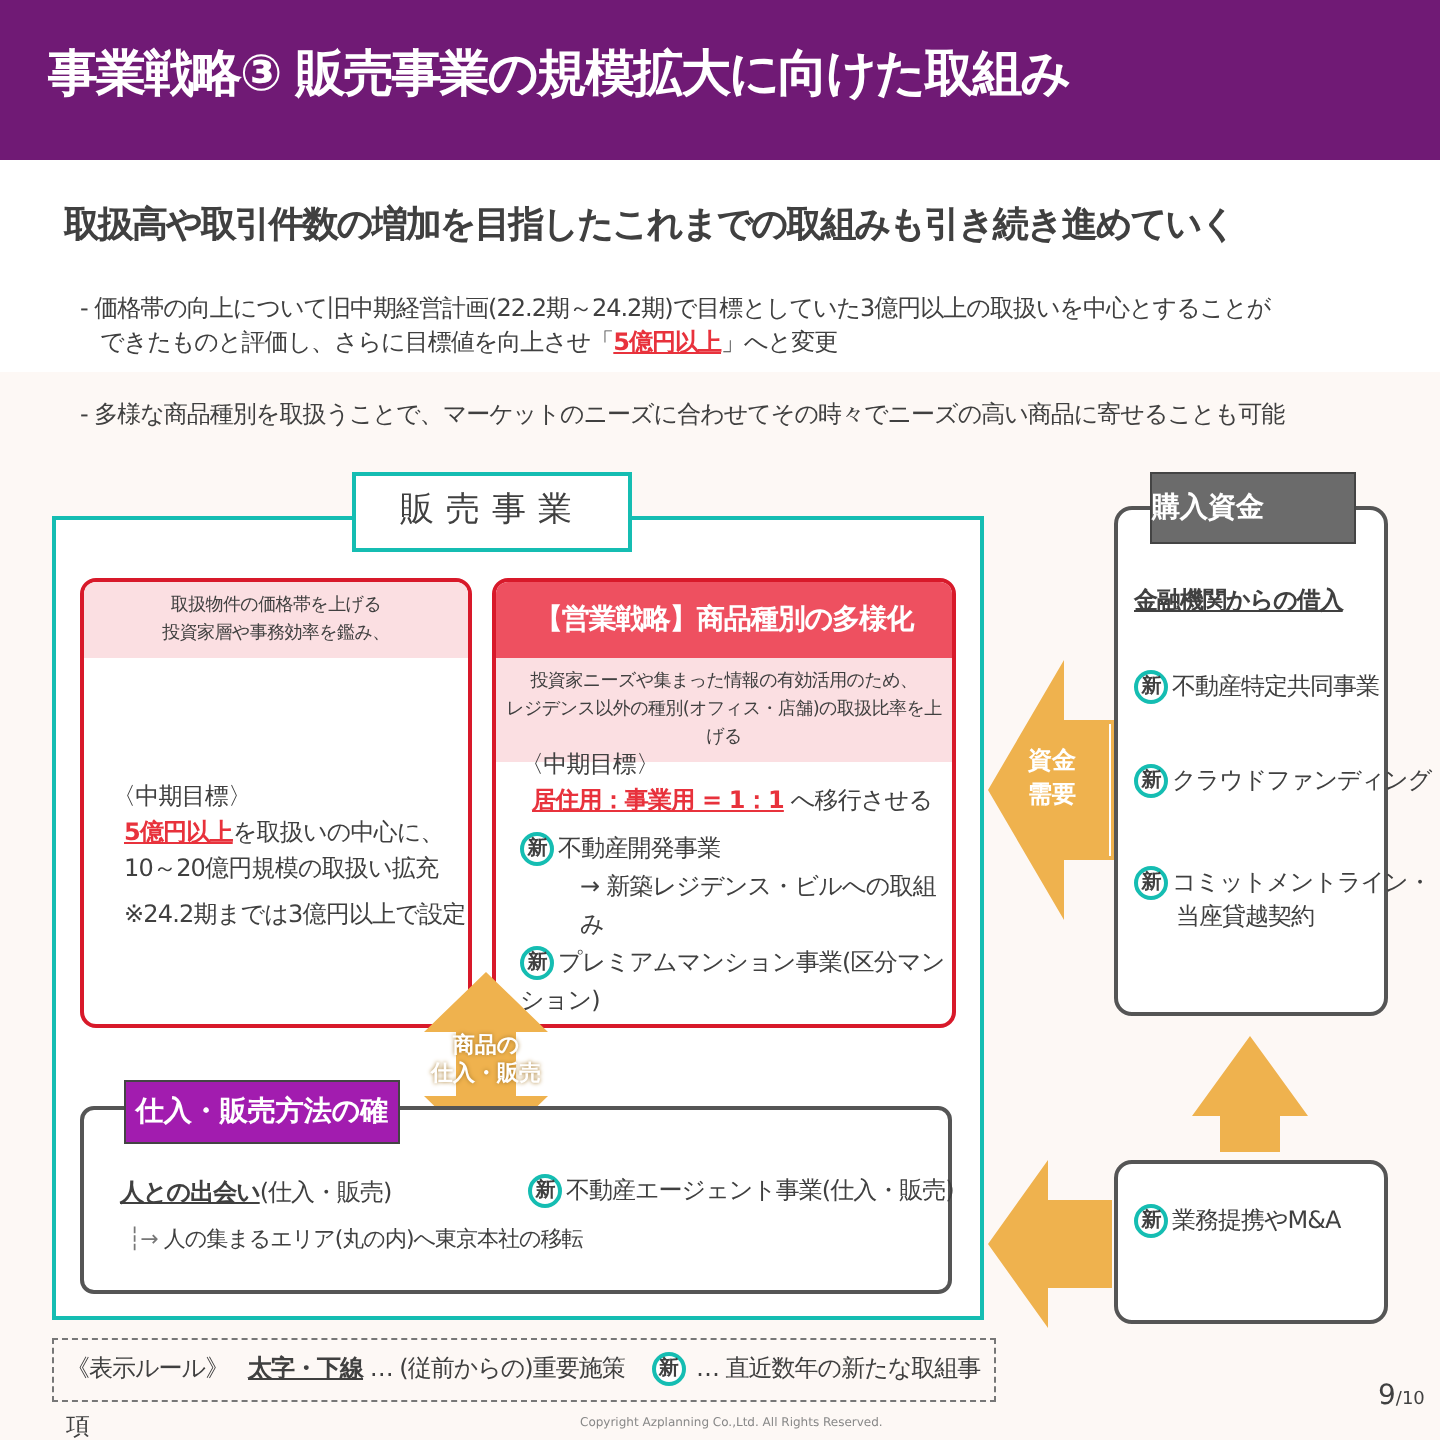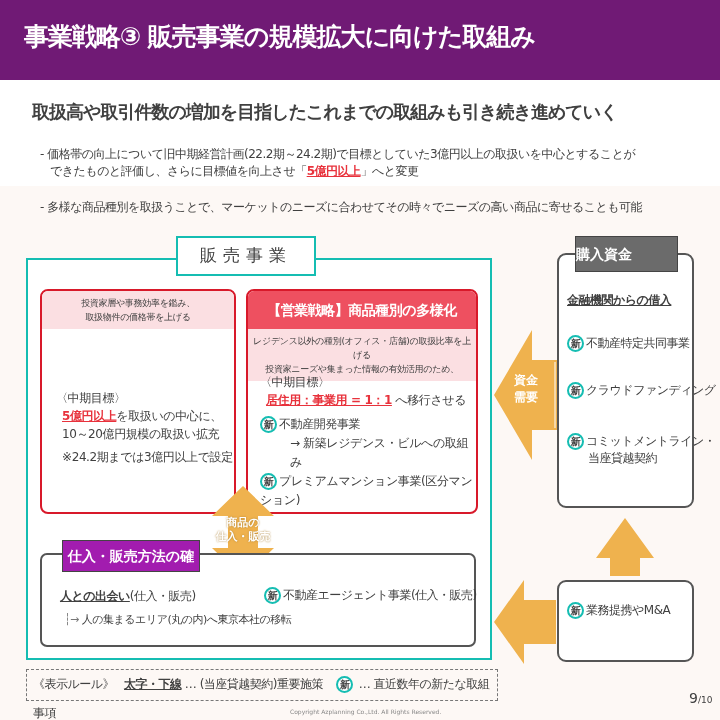--- a/index.html
+++ b/index.html
@@ -43,36 +43,36 @@
   <div>- 価格帯の向上について旧中期経営計画(22.2期～24.2期)で目標としていた3億円以上の取扱いを中心とすることが</div>
   <div style="padding-left:10px;"><span>できたものと評価し、さらに目標値を向上させ「</span><span class="hl-red">5億円以上</span><span>」へと変更</span></div>
 </div>
 <div class="bullet" style="top:199px;">- 多様な商品種別を取扱うことで、マーケットのニーズに合わせてその時々でニーズの高い商品に寄せることも可能</div>
 
 <div class="sales-frame"></div>
 <div class="sales-label">販売事業</div>
 
 <div class="card" style="left:40px;top:289px;width:196px;height:225px;">
   <div class="card-sub">
-    <div>投資家層や事務効率を鑑み、</div>
-      <div>取扱物件の価格帯を上げる</div>
+    <div>取扱物件の価格帯を上げる</div>
+      <div>投資家層や事務効率を鑑み、</div>
   </div>
   <div class="card-txt" style="left:14px;top:98px;">
     <div>〈中期目標〉</div>
     <div style="padding-left:6px;"><span class="hl-red">5億円以上</span><span>を取扱いの中心に、</span></div>
     <div style="padding-left:6px;">10～20億円規模の取扱い拡充</div>
     <div style="padding-left:6px;margin-top:5px;">※24.2期までは3億円以上で設定</div>
   </div>
 </div>
 
 <div class="card" style="left:246px;top:289px;width:232px;height:225px;">
   <div class="card-head">【営業戦略】商品種別の多様化</div>
   <div class="card-sub">
-    <div>レジデンス以外の種別(オフィス・店舗)の取扱比率を上げる</div>
-      <div>投資家ニーズや集まった情報の有効活用のため、</div>
+    <div>投資家ニーズや集まった情報の有効活用のため、</div>
+      <div>レジデンス以外の種別(オフィス・店舗)の取扱比率を上げる</div>
   </div>
   <div class="card-txt" style="left:12px;top:82px;">
     <div>〈中期目標〉</div>
     <div style="padding-left:6px;"><span class="hl-red">居住用：事業用 = 1：1</span> <span>へ移行させる</span></div>
   </div>
   <div class="card-txt" style="left:12px;top:124px;line-height:19px;">
     <div><span class="new-badge">新</span><span>不動産開発事業</span></div>
     <div style="padding-left:30px;">→ 新築レジデンス・ビルへの取組み</div>
     <div><span class="new-badge">新</span><span>プレミアムマンション事業(区分マンション)</span></div>
     <div style="margin-top:3px;"></div>
@@ -125,19 +125,19 @@
 
 <svg class="abs" style="left:494px;top:580px;" width="64" height="84">
   <polygon points="0,42 30,0 30,20 62,20 62,64 30,64 30,84" fill="#efb24e"></polygon>
 </svg>
 <div class="ma-box"></div>
 <div class="fund-item" style="top:602px;"><span class="new-badge">新</span><span>業務提携やM&amp;A</span></div>
 
 <div class="legend">
   <span>《表示ルール》</span>&nbsp;&nbsp;
   <span style="font-weight:bold;text-decoration:underline;">太字・下線</span>
-  <span>… (当座貸越契約)重要施策</span>&nbsp;&nbsp;&nbsp;
+  <span>… (従前からの)重要施策</span>&nbsp;&nbsp;&nbsp;
   <span class="new-badge">新</span>
   <span>… 直近数年の新たな取組事項</span>
 </div>
 
 <div class="page-num"><span>9</span><small>/10</small></div>
 <div class="copyright">Copyright Azplanning Co.,Ltd. All Rights Reserved.</div>
 
 </body></html>

